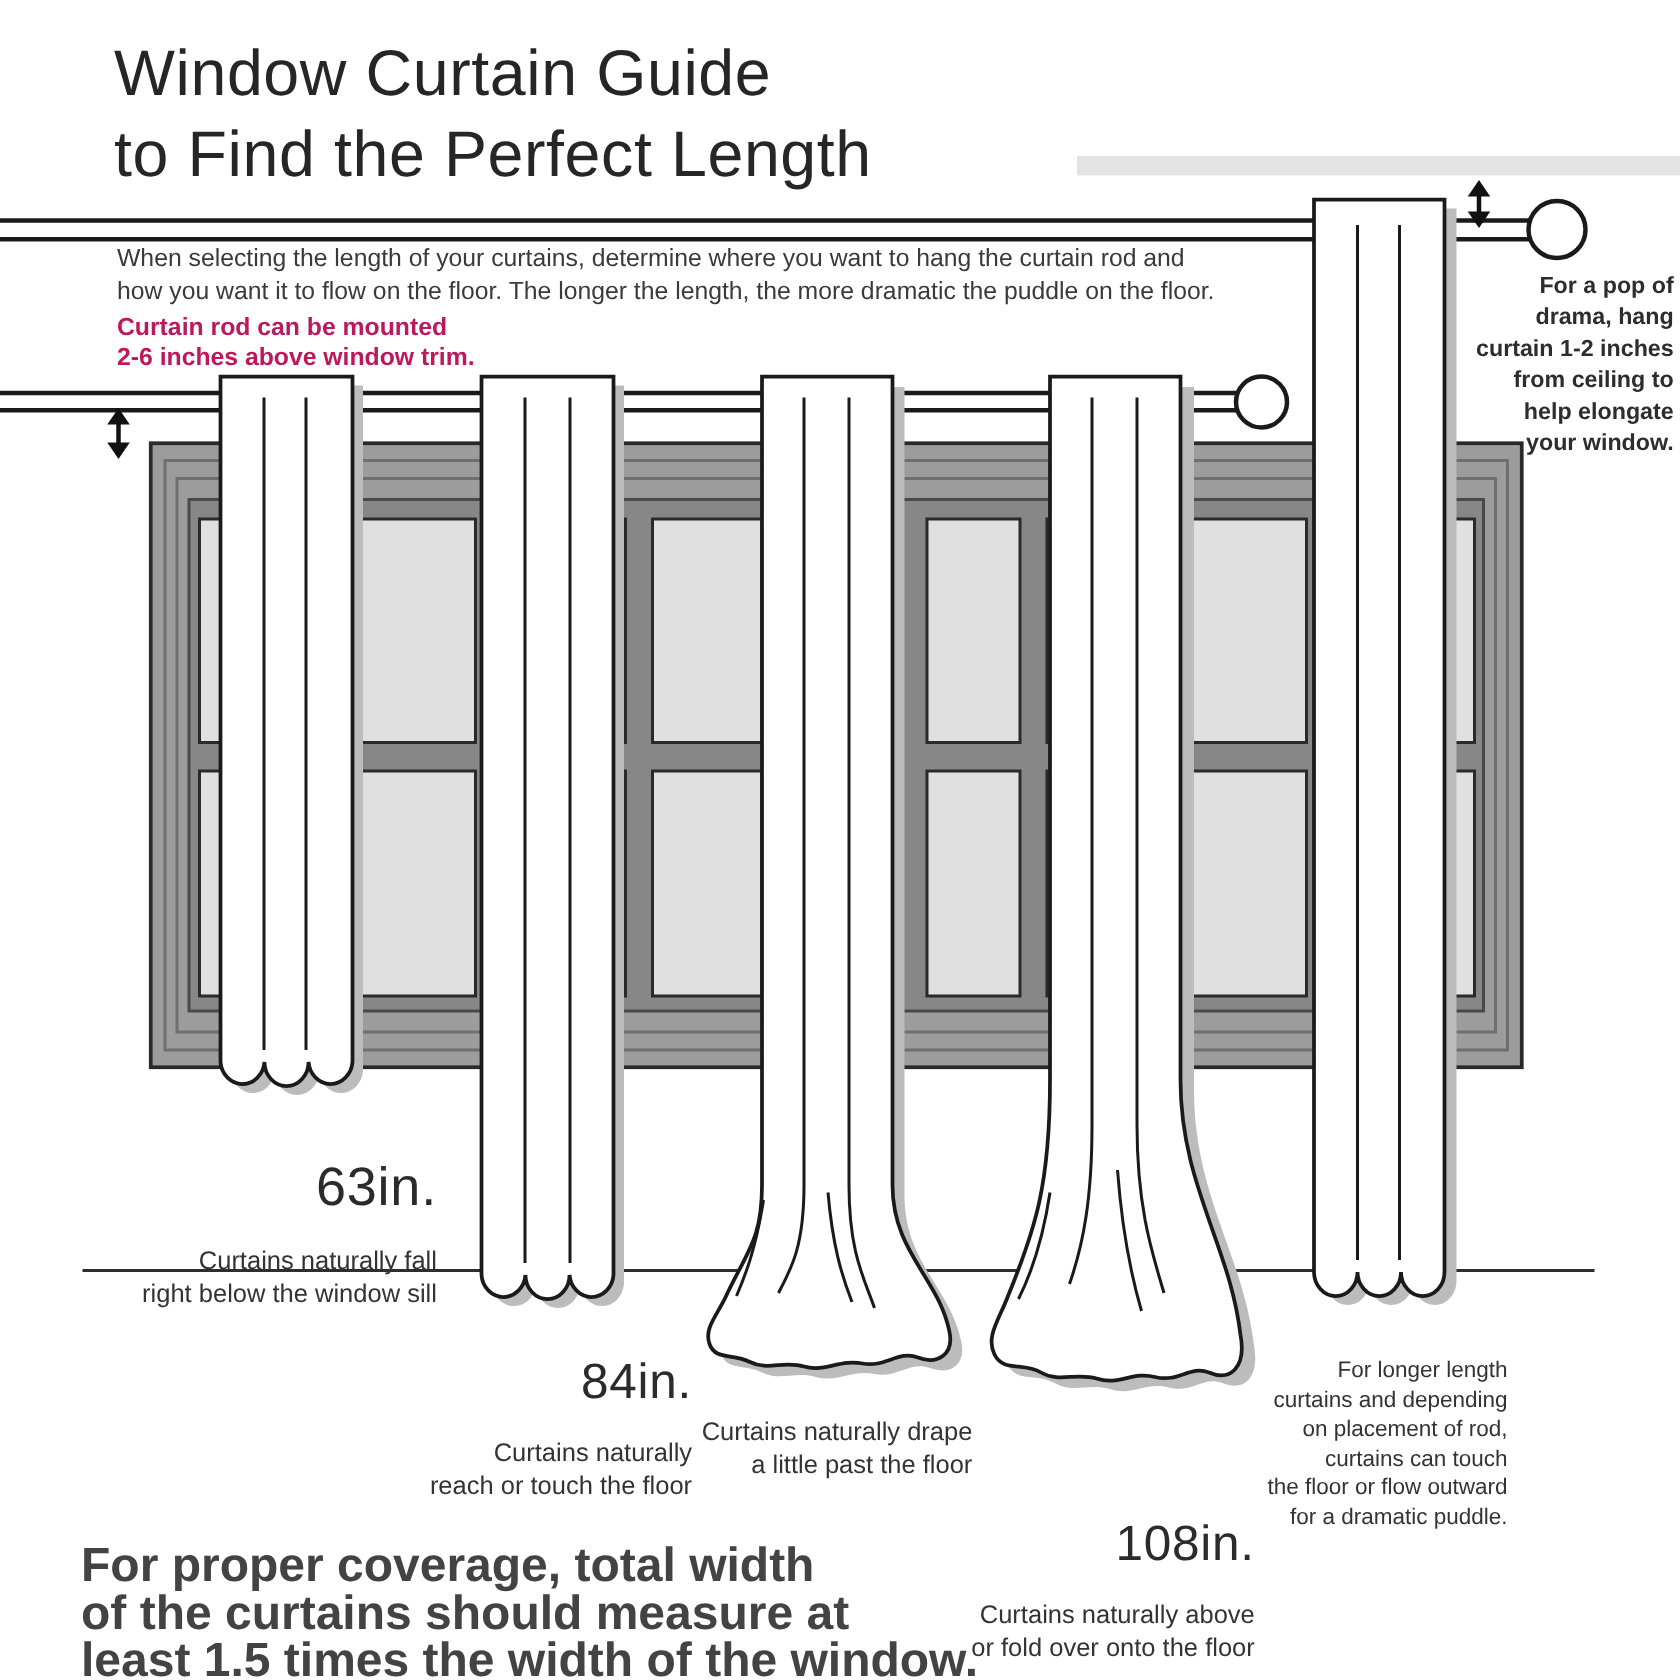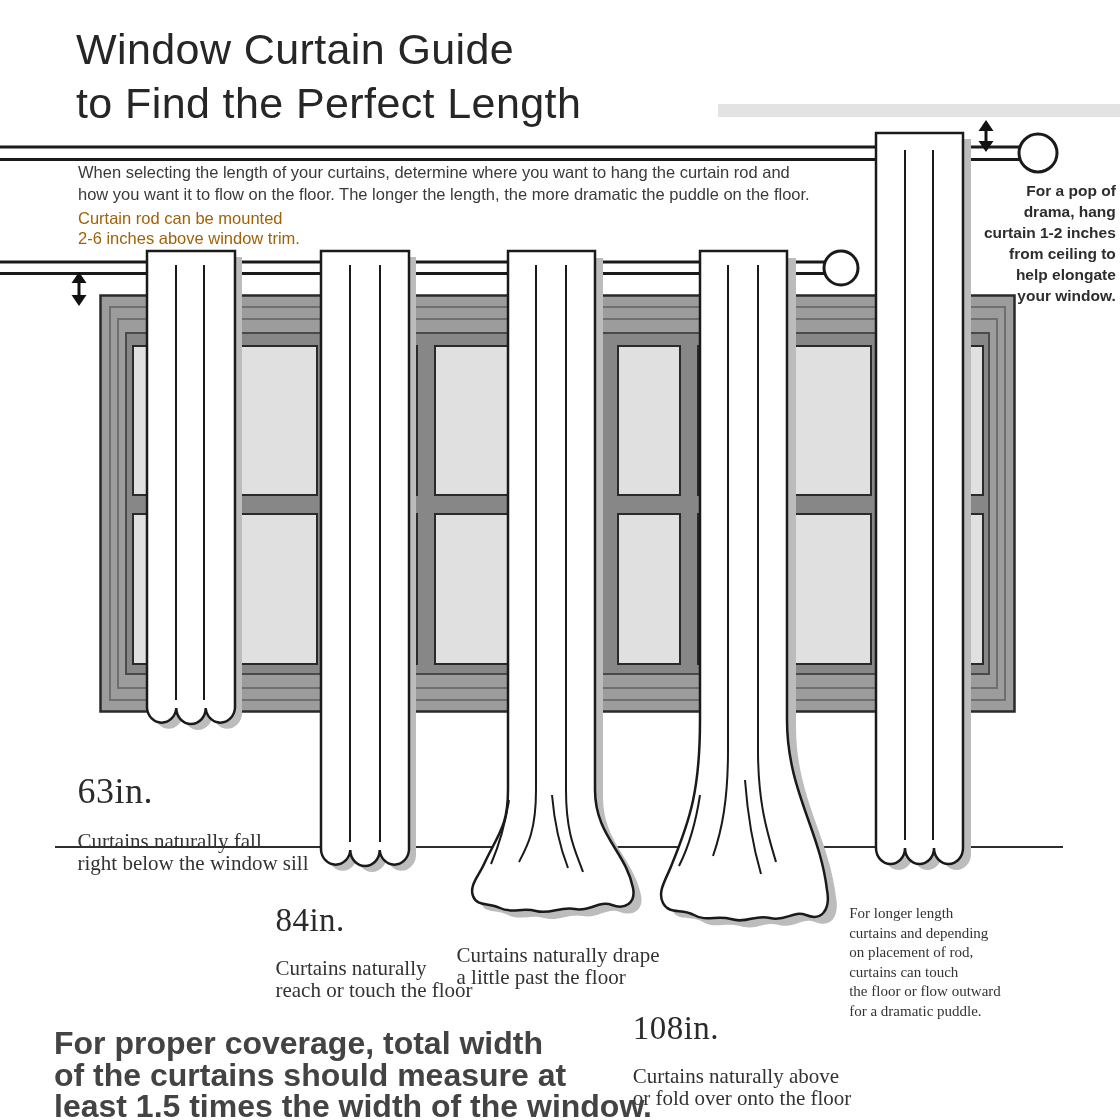--- a/index.html
+++ b/index.html
@@ -2,25 +2,25 @@
 <html><head>
 <meta charset="utf-8">
 <style>
   html,body{margin:0;padding:0;background:#fff;}
   .stage{position:relative;width:1120px;height:1120px;background:#ffffff;overflow:hidden;
          font-family:"Liberation Sans", sans-serif;color:#2b2b2b;}
   .stage svg{position:absolute;left:0;top:0;}
   .txt{position:absolute;white-space:pre-line;}
   .title{left:76px;top:22px;font-size:43px;line-height:54px;font-weight:400;color:#262626;letter-spacing:.4px;}
   .intro{left:78px;top:162px;font-size:16.5px;line-height:21.5px;color:#3a3a3a;}
-  .rodnote{left:78px;top:208px;font-size:16.5px;line-height:20px;font-weight:400;color:#a16207;}
+  .rodnote{left:78px;top:208px;font-size:16.5px;line-height:20px;font-weight:700;color:#be185d;}
   .ceilnote{left:984px;top:180px;font-size:15.5px;line-height:21px;font-weight:700;color:#2d2d2d;text-align:right;}
-  .len{position:absolute;transform:translateX(-50%);text-align:left;white-space:pre-line;font-family:Liberation Serif, serif;}
+  .len{position:absolute;transform:translateX(-50%);text-align:right;white-space:pre-line;}
   .len .size{font-weight:400;color:#2b2b2b;letter-spacing:.5px;}
-  .len .desc{font-size:21px;line-height:22px;color:#333;}
+  .len .desc{font-size:17px;line-height:22px;color:#333;}
   .l63{left:193px;top:752px;}  .l63 .size{font-size:36px;}
   .l84{left:374px;top:884px;}  .l84 .size{font-size:33px;}
   .l95{left:558px;top:926px;}  .l95 .size{font-size:33px;}
   .l108{left:742px;top:968px;} .l108 .size{font-size:33px;margin-top:24px;}
   .l120{left:925px;top:886px;} .l120 .size{font-size:31px;}
   .l120 .desc{font-size:15px;line-height:19.5px;}
   .footer{left:54px;top:1028px;font-size:32px;line-height:31.5px;font-weight:700;color:#434343;}
 </style>
 </head>
 <body>

